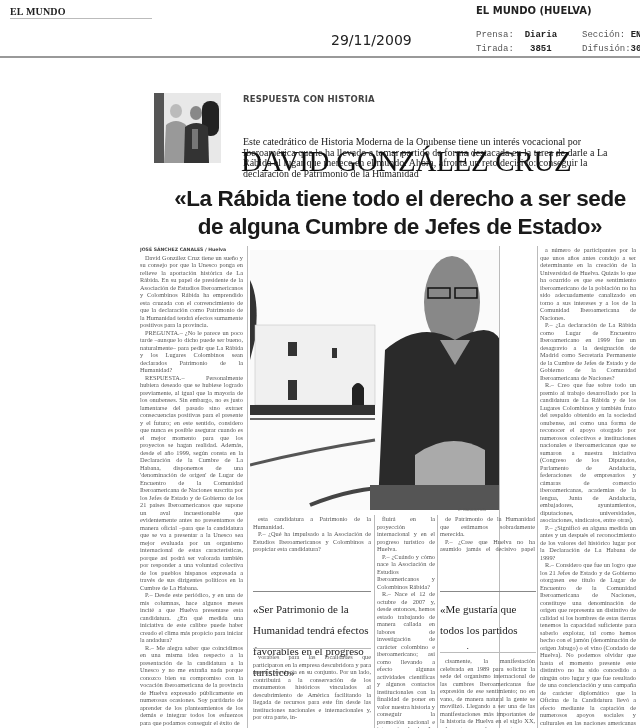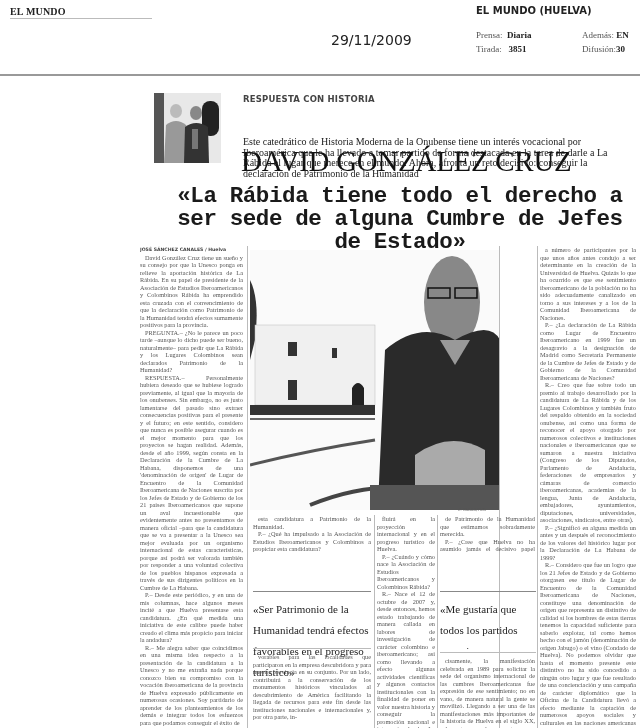--- a/index.html
+++ b/index.html
@@ -1,40 +1,40 @@
 <!DOCTYPE html>
 <html><head>
 <meta charset="utf-8">
 <style>
   * { box-sizing: border-box; margin: 0; padding: 0; }
   html, body { width: 640px; height: 728px; overflow: hidden; background: #fff; }
   body { position: relative; font-family: "Liberation Serif", serif; color: #222; }
 
   
-  .clip-header { position: absolute; left: 0; top: 0; width: 640px; height: 76px; border-bottom: 2px solid #999; background: #fff; }
+  .clip-header { position: absolute; left: 0; top: 0; width: 640px; height: 58px; border-bottom: 2px solid #999; background: #fff; }
   .masthead-small { position: absolute; left: 10px; top: 6px; font-family: "Liberation Serif", serif; font-weight: bold; font-size: 10px; letter-spacing: 0.2px; color: #222; }
   .masthead-rule { position: absolute; left: 10px; top: 18px; width: 142px; height: 1px; background: #bbb; }
   .masthead-big { position: absolute; left: 8px; top: 20px; font-family: "Liberation Serif", serif; font-size: 29px; color: #777; letter-spacing: 0.5px; }
   .pub-name { position: absolute; left: 476px; top: 5px; font-family: "DejaVu Sans", sans-serif; font-weight: bold; font-size: 10px; color: #222; }
   .pub-date { position: absolute; left: 331px; top: 32px; font-family: "DejaVu Sans", sans-serif; font-weight: normal; font-size: 14px; color: #222; }
-  .meta { position: absolute; font-family: Liberation Serif, serif; font-size: 9px; color: #555; white-space: nowrap; }
+  .meta { position: absolute; font-family: Liberation Mono, monospace; font-size: 9px; color: #555; white-space: nowrap; }
   .meta b { color: #222; }
   .m1 { left: 476px; top: 30px; }
   .m2 { left: 476px; top: 44px; }
   .m3 { left: 582px; top: 30px; }
   .m4 { left: 582px; top: 44px; }
 
   
   .thumb { position: absolute; left: 154px; top: 93px; width: 67px; height: 70px; background: #fff; overflow: hidden; }
 
   .kicker { position: absolute; left: 243px; top: 94px; font-family: "DejaVu Sans", sans-serif; font-weight: bold; font-size: 8.5px; color: #444; letter-spacing: 0.2px; }
   .name-title { position: absolute; left: 241px; top: 105px; font-family: "Liberation Serif", serif; font-size: 29px; color: #111; letter-spacing: -0.3px; line-height: 1; margin-top: 42px; }
   .standfirst { position: absolute; left: 243px; top: 137px; width: 392px; font-family: "Liberation Serif", serif; font-size: 10px; line-height: 10.6px; color: #222; }
 
-  .headline { position: absolute; left: 162px; top: 185px; width: 476px; text-align: center; font-family: Liberation Mono, monospace; font-weight: bold; font-size: 22.5px; line-height: 23px; color: #1a1a1a; letter-spacing: -0.4px; }
+  .headline { position: absolute; left: 162px; top: 185px; width: 476px; text-align: center; font-family: Liberation Sans, sans-serif; font-weight: bold; font-size: 22.5px; line-height: 28px; color: #1a1a1a; letter-spacing: -0.4px; }
 
   
   .col { position: absolute; font-family: "Liberation Serif", serif; font-size: 6.3px; line-height: 7.5px; color: #555; text-align: justify; overflow: hidden; }
   .col p { margin-bottom: 0; text-indent: 5px; }
   .col .byline { font-family: "DejaVu Sans", sans-serif; font-size: 4.6px; font-weight: bold; color: #444; text-indent: 0; }
   .c1 { left: 140px; top: 246px; width: 103px; height: 482px; }
   .c5 { left: 503px; top: 246px; width: 133px; height: 482px; }
   .c2 { left: 253px; top: 515px; width: 118px; height: 40px; }
   .c3 { left: 377px; top: 515px; width: 120px; height: 213px; }
   .c2b { left: 253px; top: 635px; width: 118px; height: 93px; }
@@ -52,21 +52,21 @@
 </head>
 <body>
 
 <div class="clip-header">
   <div class="masthead-small">EL MUNDO</div>
   <div class="masthead-rule"></div>
   <div class="pub-name">EL MUNDO (HUELVA)</div>
   <div class="pub-date">29/11/2009</div>
   <div class="meta m1"><span>Prensa:</span>&nbsp;&nbsp;<b>Diaria</b></div>
   <div class="meta m2"><span>Tirada:</span>&nbsp;&nbsp;&nbsp;<b>3851</b></div>
-  <div class="meta m3"><span>Además:</span> <b>EN</b></div>
+  <div class="meta m3"><span>Sección:</span> <b>EN</b></div>
   <div class="meta m4"><span>Difusión:</span><b>30</b></div>
 </div>
 
 <div class="thumb">
   <svg width="67" height="70" viewBox="0 0 67 70">
     <rect x="0" y="0" width="67" height="70" fill="#e8e8e8"></rect>
     <rect x="0" y="0" width="10" height="70" fill="#555"></rect>
     <rect x="48" y="8" width="17" height="35" rx="8" fill="#222"></rect>
     <ellipse cx="22" cy="18" rx="6" ry="7" fill="#bbb"></ellipse>
     <path d="M10 70 L12 32 Q22 24 32 32 L34 70 Z" fill="#999"></path>

